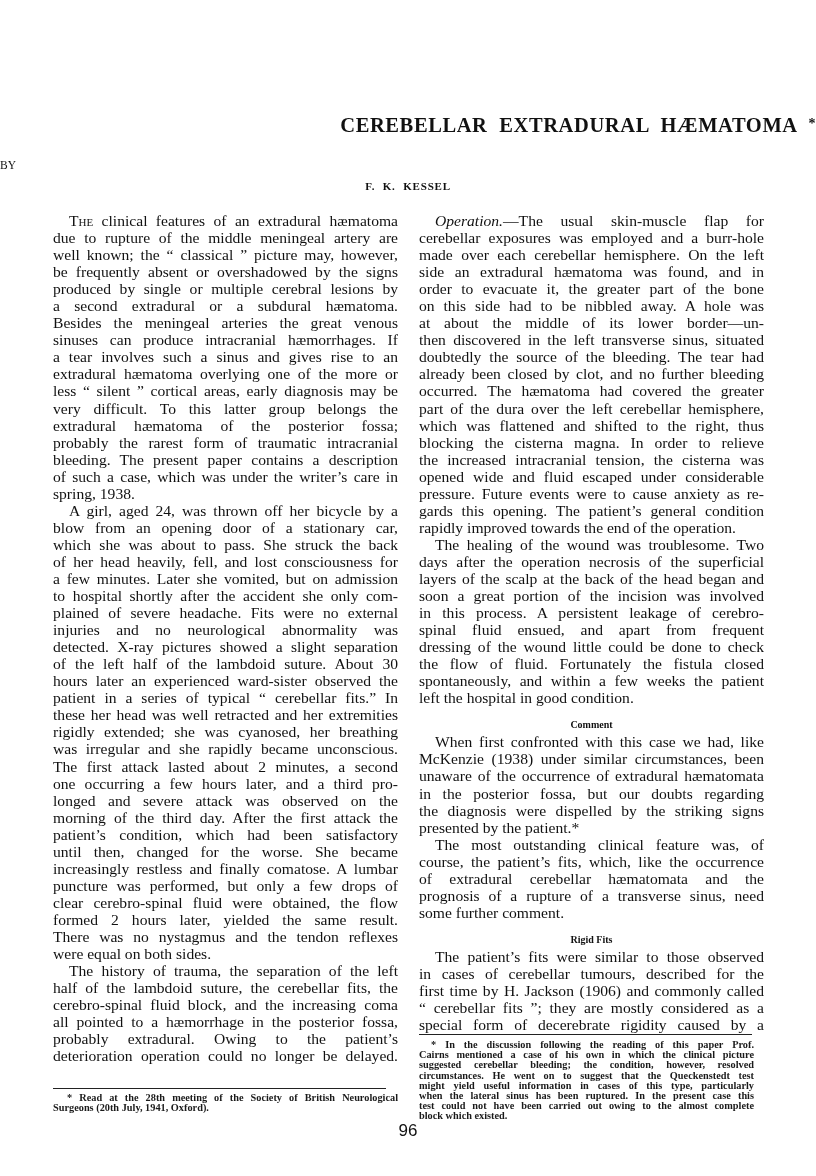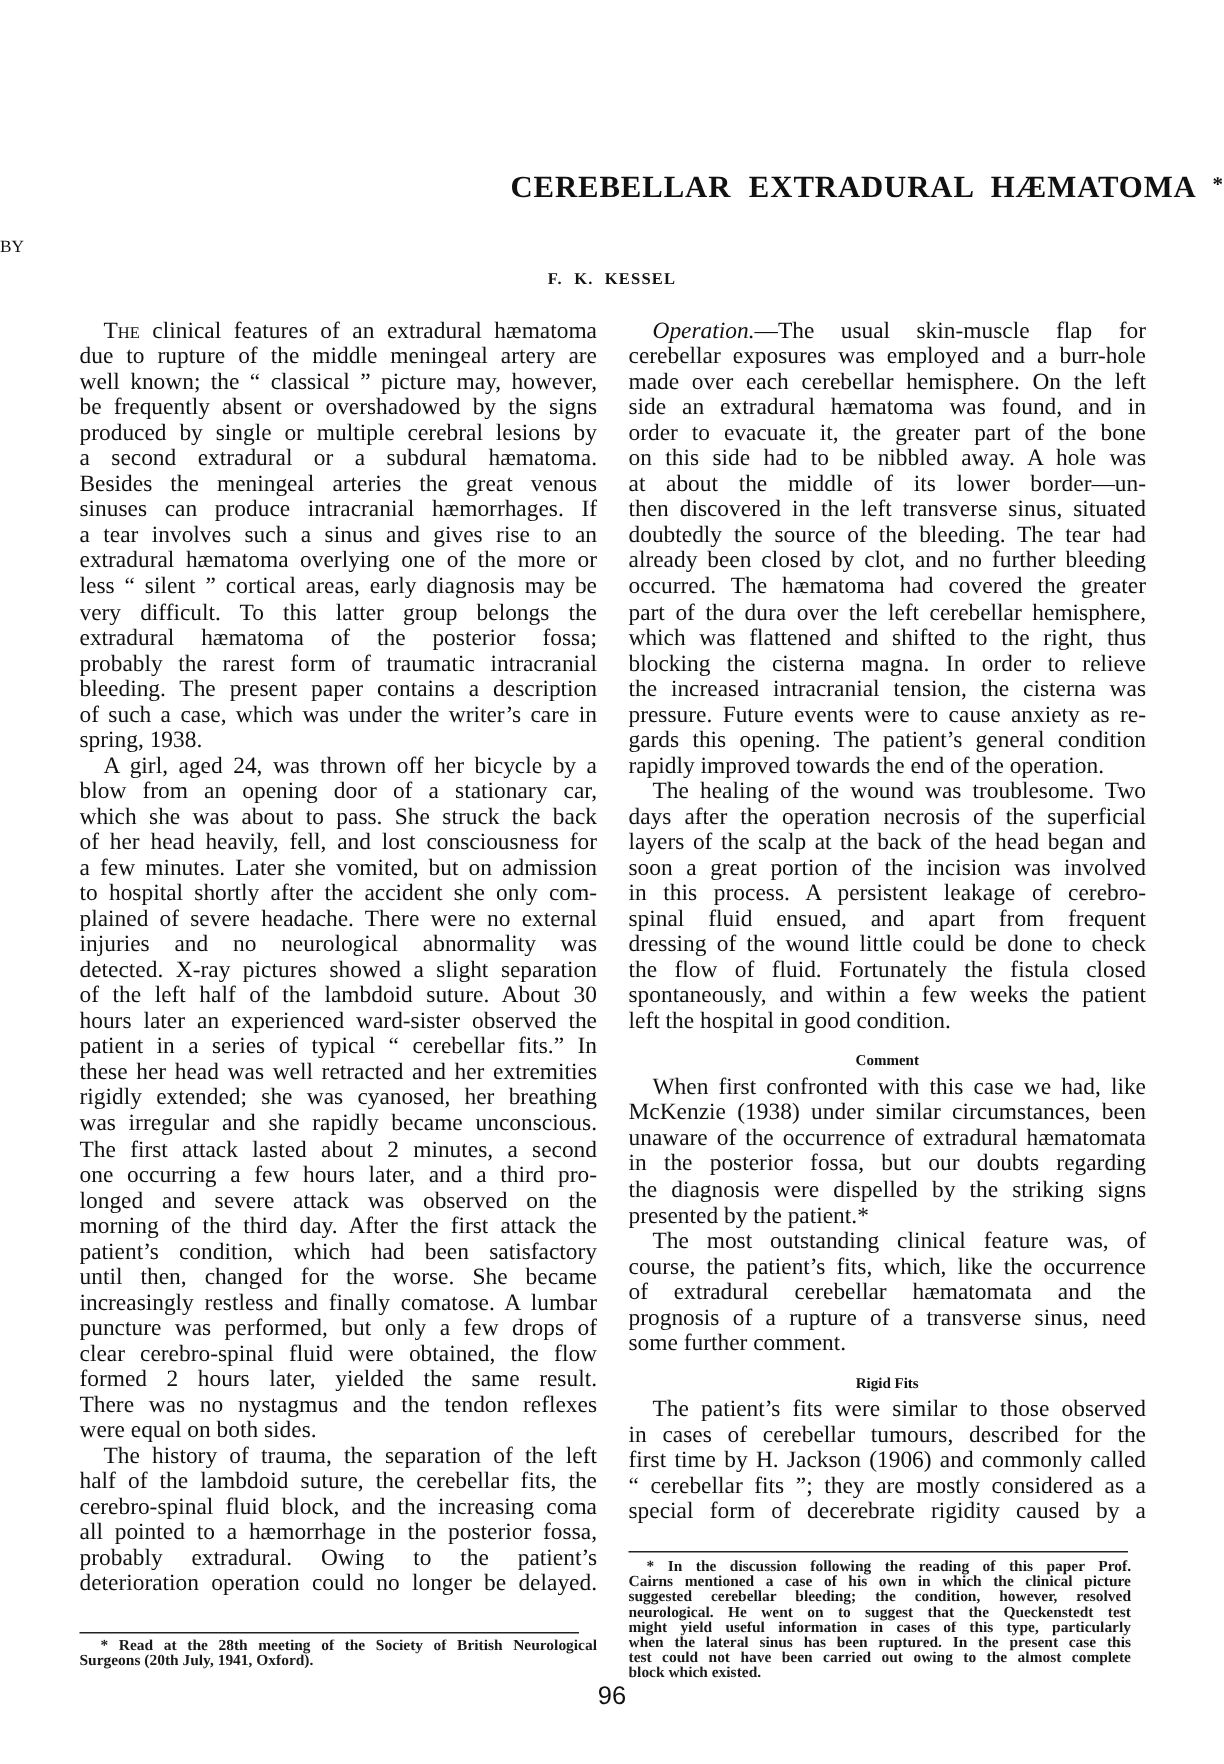--- a/index.html
+++ b/index.html
@@ -54,21 +54,21 @@
   <div class="line">probably the rarest form of traumatic intracranial</div>
   <div class="line">bleeding.  The present paper contains a description</div>
   <div class="line">of such a case, which was under the writer’s care in</div>
   <div class="line last">spring, 1938.</div>
   <div class="line indent">A girl, aged 24, was thrown off her bicycle by a</div>
   <div class="line">blow from an opening door of a stationary car,</div>
   <div class="line">which she was about to pass.  She struck the back</div>
   <div class="line">of her head heavily, fell, and lost consciousness for</div>
   <div class="line">a few minutes.  Later she vomited, but on admission</div>
   <div class="line">to hospital shortly after the accident she only com-</div>
-  <div class="line">plained of severe headache.  There were no external</div>
+  <div class="line">plained of severe headache.  Fits were no external</div>
   <div class="line">injuries and no neurological abnormality was</div>
   <div class="line">detected.  X-ray pictures showed a slight separation</div>
   <div class="line">of the left half of the lambdoid suture.  About 30</div>
   <div class="line">hours later an experienced ward-sister observed the</div>
   <div class="line">patient in a series of typical “ cerebellar fits.”  In</div>
   <div class="line">these her head was well retracted and her extremities</div>
   <div class="line">rigidly extended;  she was cyanosed, her breathing</div>
   <div class="line">was irregular and she rapidly became unconscious.</div>
   <div class="line">The first attack lasted about 2 minutes, a second</div>
   <div class="line">one occurring a few hours later, and a third pro-</div>
@@ -105,20 +105,21 @@
   <div class="line">on this side had to be nibbled away.  A hole was</div>
   <div class="line">at about the middle of its lower border—un-</div>
   <div class="line">then discovered in the left transverse sinus, situated</div>
   <div class="line">doubtedly the source of the bleeding.  The tear had</div>
   <div class="line">already been closed by clot, and no further bleeding</div>
   <div class="line">occurred.  The hæmatoma had covered the greater</div>
   <div class="line">part of the dura over the left cerebellar hemisphere,</div>
   <div class="line">which was flattened and shifted to the right, thus</div>
   <div class="line">blocking the cisterna magna.  In order to relieve</div>
   <div class="line">the increased intracranial tension, the cisterna was</div>
+  <div class="line">opened wide and fluid escaped under considerable</div>
   <div class="line">pressure.  Future events were to cause anxiety as re-</div>
   <div class="line">gards this opening.  The patient’s general condition</div>
   <div class="line last">rapidly improved towards the end of the operation.</div>
   <div class="line indent">The healing of the wound was troublesome.  Two</div>
   <div class="line">days after the operation necrosis of the superficial</div>
   <div class="line">layers of the scalp at the back of the head began and</div>
   <div class="line">soon a great portion of the incision was involved</div>
   <div class="line">in this process.  A persistent leakage of cerebro-</div>
   <div class="line">spinal fluid ensued, and apart from frequent</div>
   <div class="line">dressing of the wound little could be done to check</div>
@@ -145,20 +146,20 @@
   <div class="line">first time by H. Jackson (1906) and commonly called</div>
   <div class="line">“ cerebellar fits ”;  they are mostly considered as a</div>
   <div class="line">special form of decerebrate rigidity caused by a</div>
 </div>
 
 <div class="footrule" style="left:419px; top:1034px; width:333px;"></div>
 <div class="footnote" style="left:419px; top:1040px; width:335px;">
   <div class="fl" style="padding-left:12px;">* In the discussion following the reading of this paper Prof.</div>
   <div class="fl">Cairns mentioned a case of his own in which the clinical picture</div>
   <div class="fl">suggested cerebellar bleeding;  the condition, however, resolved</div>
-  <div class="fl">neurological.  He went on to suggest that the Queckenstedt test</div>
+  <div class="fl">circumstances.  He went on to suggest that the Queckenstedt test</div>
   <div class="fl">might yield useful information in cases of this type, particularly</div>
   <div class="fl">when the lateral sinus has been ruptured.  In the present case this</div>
   <div class="fl">test could not have been carried out owing to the almost complete</div>
   <div class="fl last">block which existed.</div>
 </div>
 
 <div class="pageno">96</div>
 
 </body></html>

